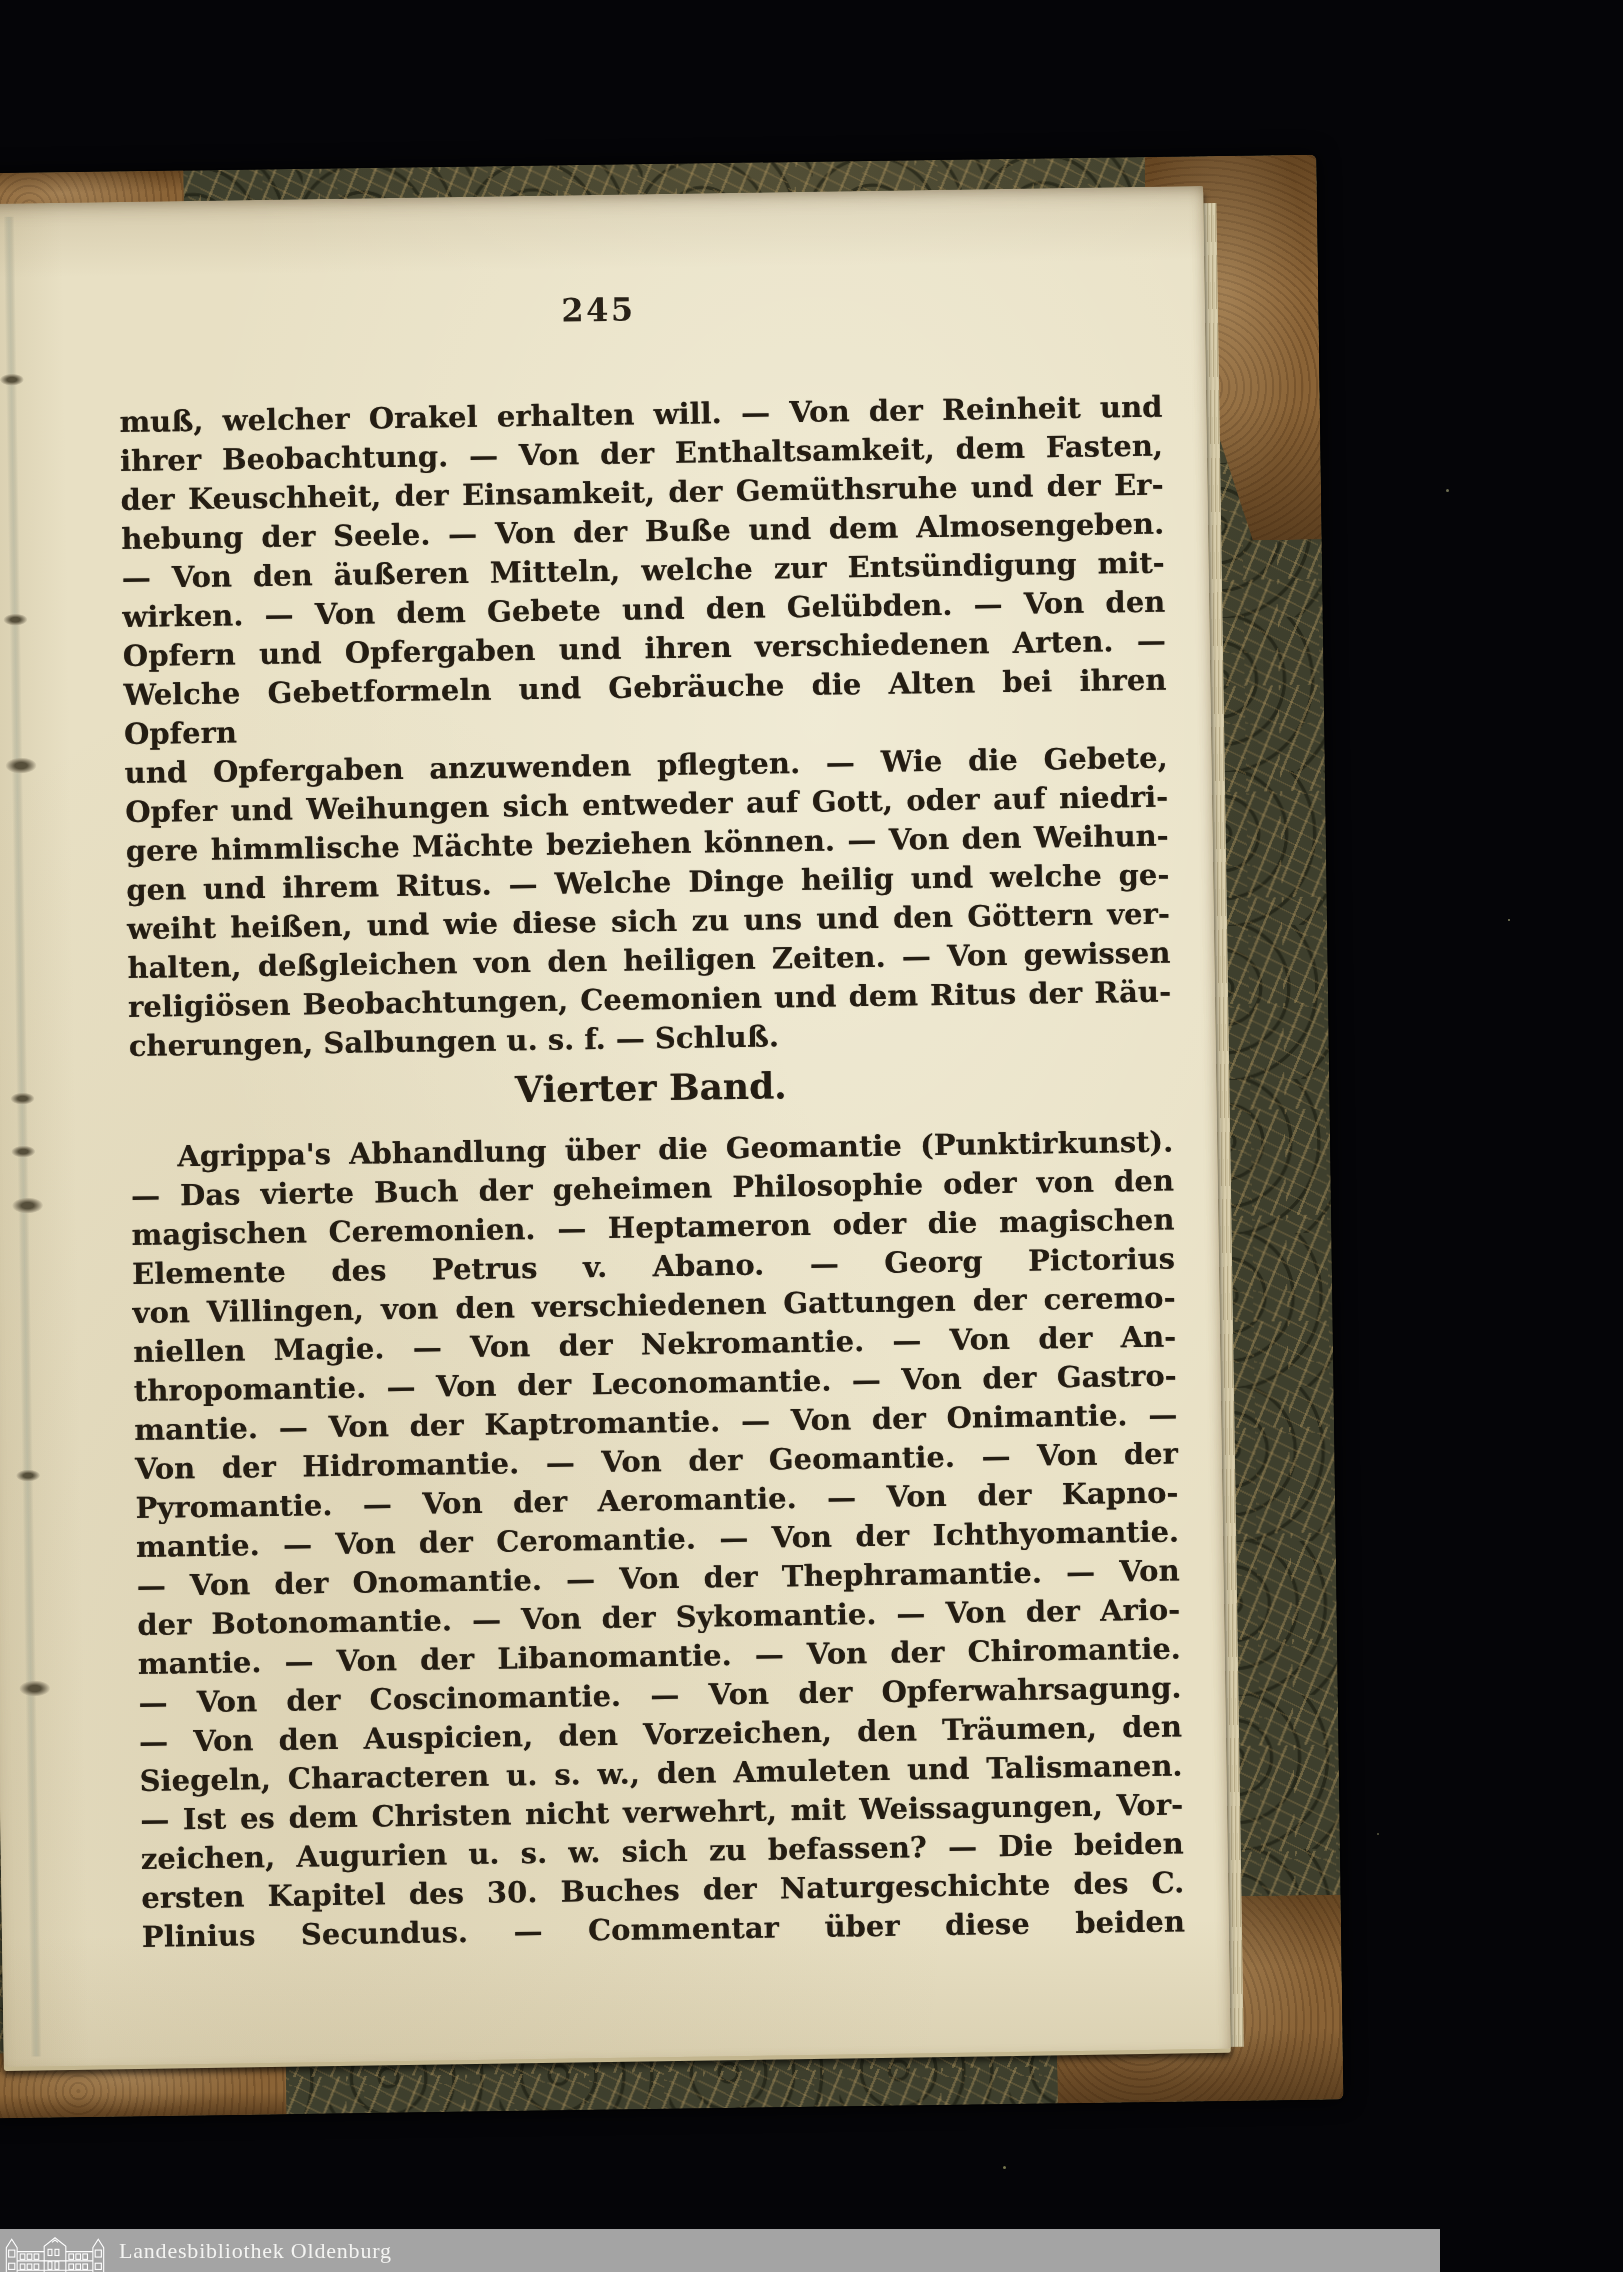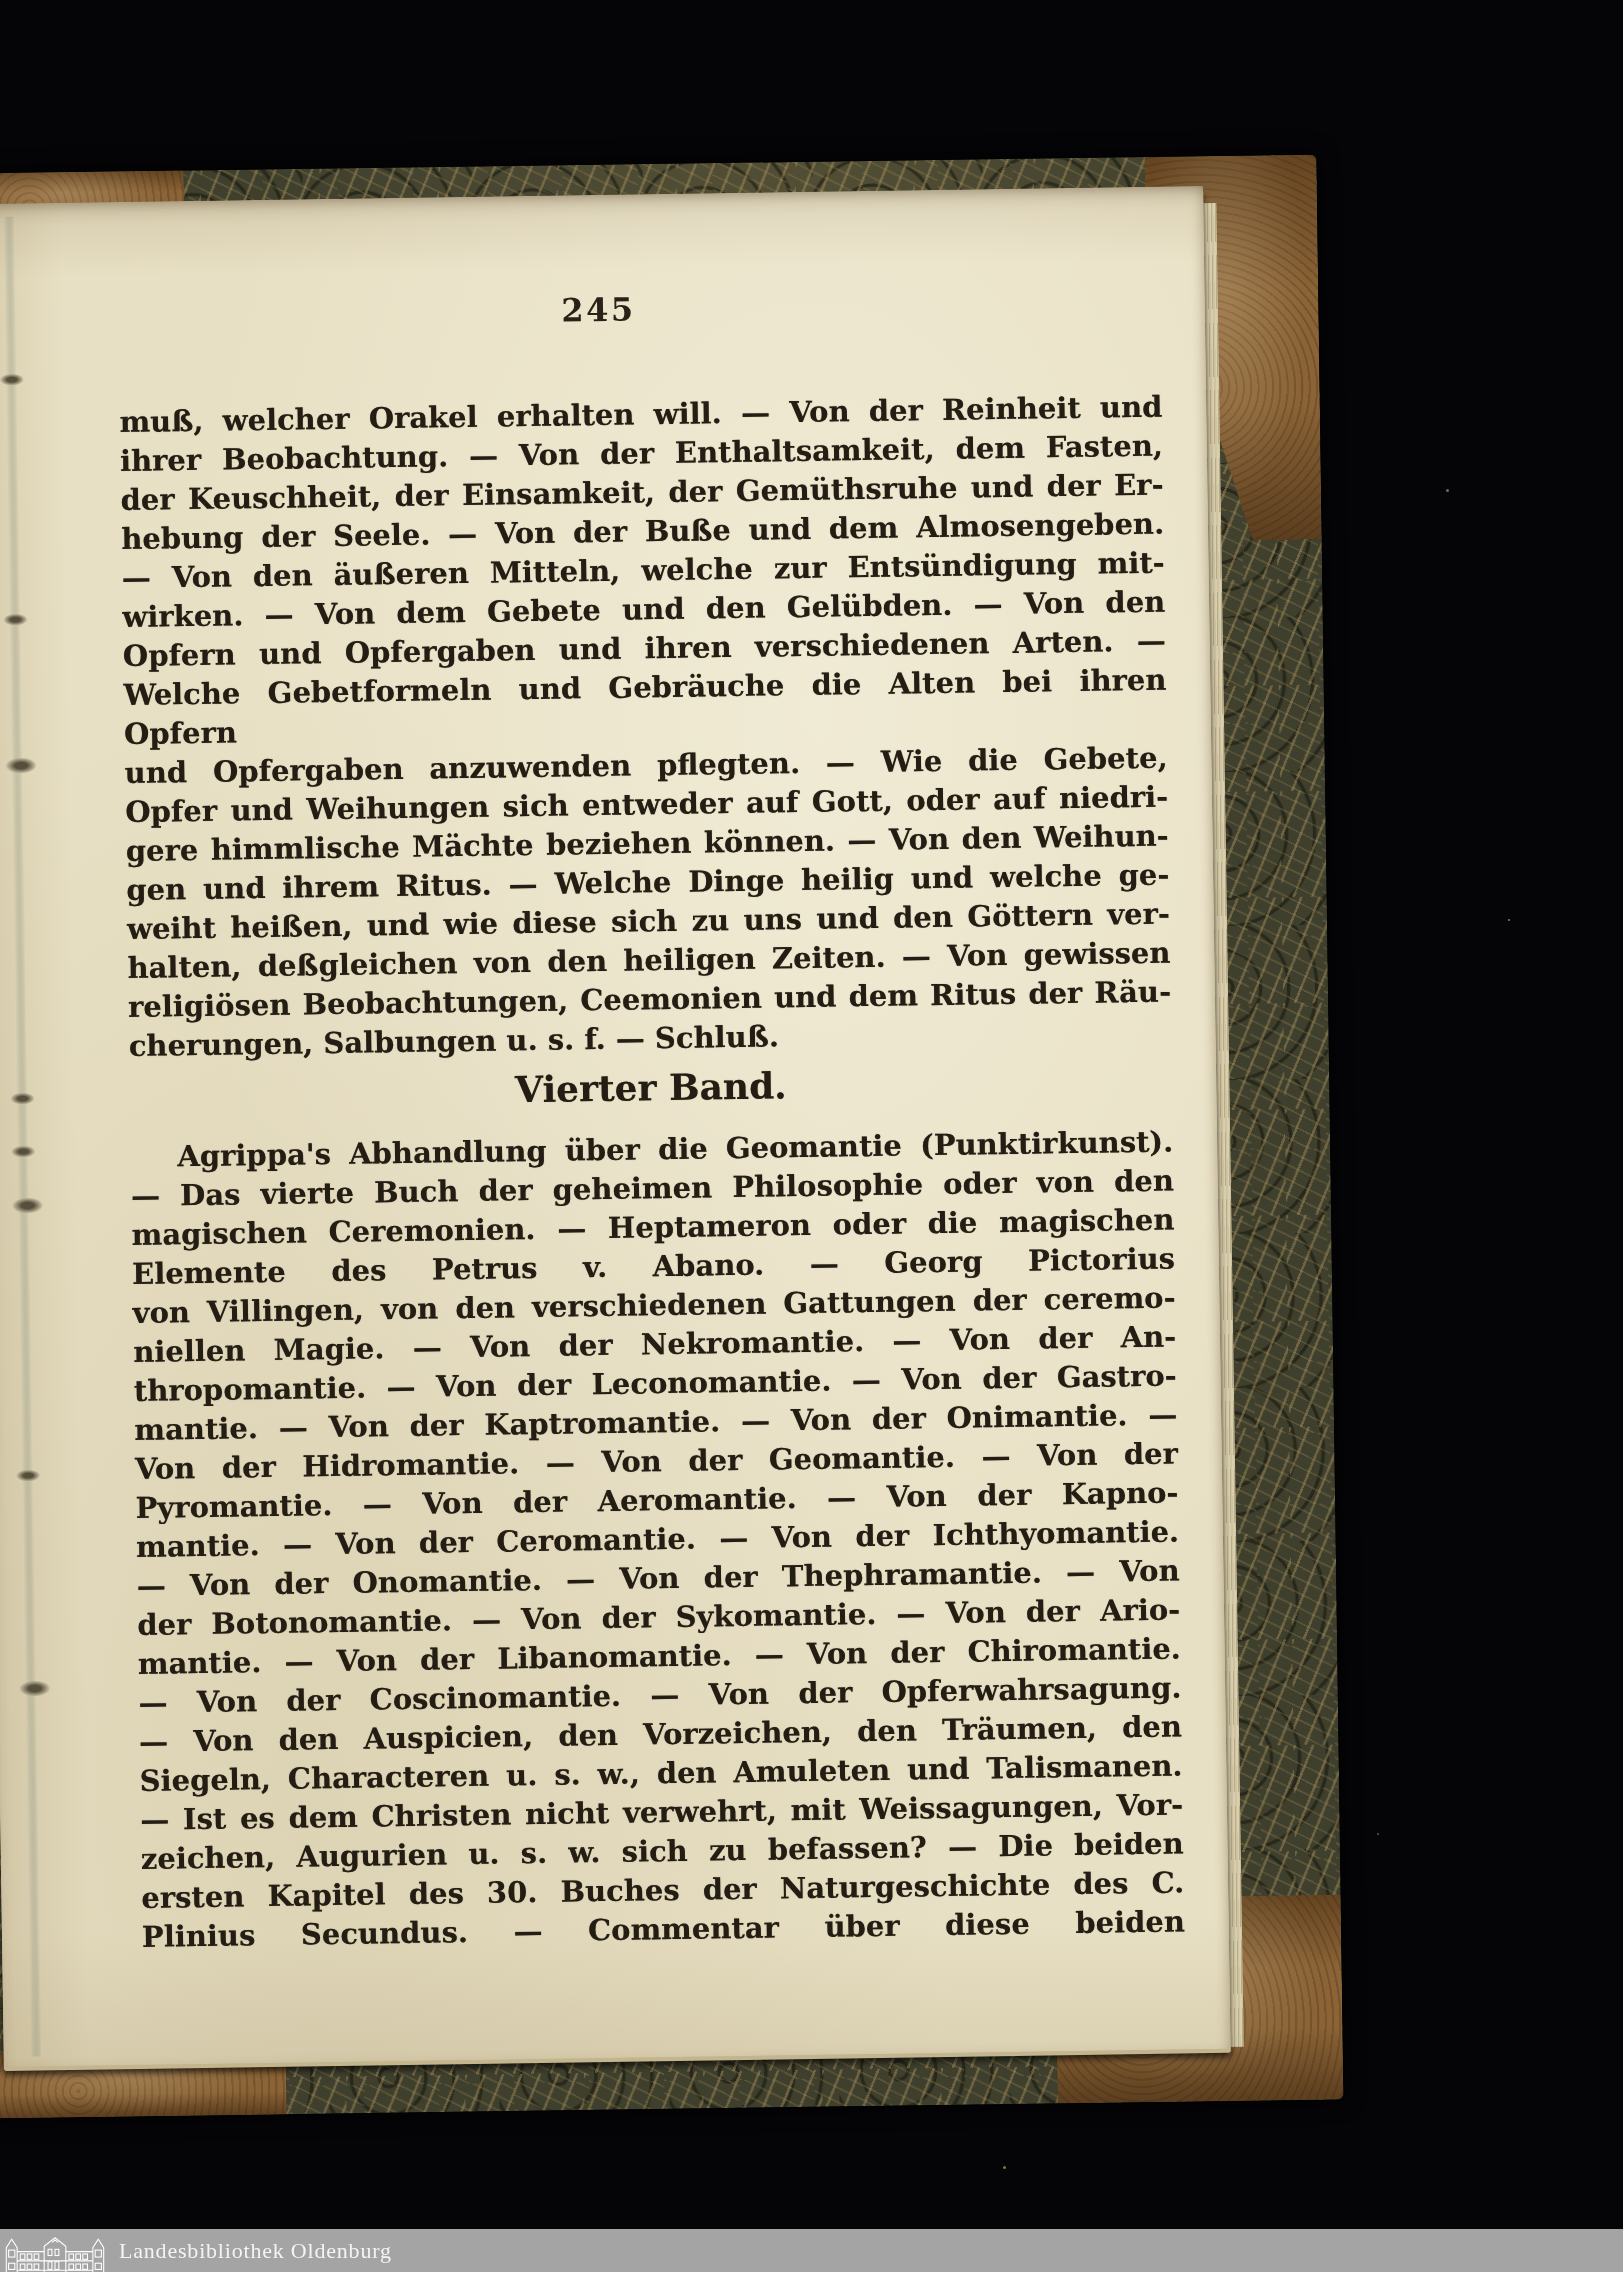--- a/index.html
+++ b/index.html
@@ -90,21 +90,21 @@
   .line.indent{text-indent:47px;}
   .heading{
     text-align:center;font-size:36px;line-height:39px;margin:9.7px 0 23px 0;
   }
 
   
   .speck{position:absolute;border-radius:50%;}
 
   
   .watermark-bar{
-    position:absolute;left:0;bottom:0;width:1623px;height:44px;
+    position:absolute;left:0;bottom:0;width:1440px;height:44px;
     background:#a4a4a4;display:flex;align-items:center;z-index:10;
   }
   .logo{margin:8px 0 0 4px;flex:0 0 auto;}
   .library-name{
     margin-left:13px;color:#f4f4f2;
     font:400 22px/24px "Liberation Serif", serif;letter-spacing:0.8px;
   }
 </style>
 </head>
 <body>

